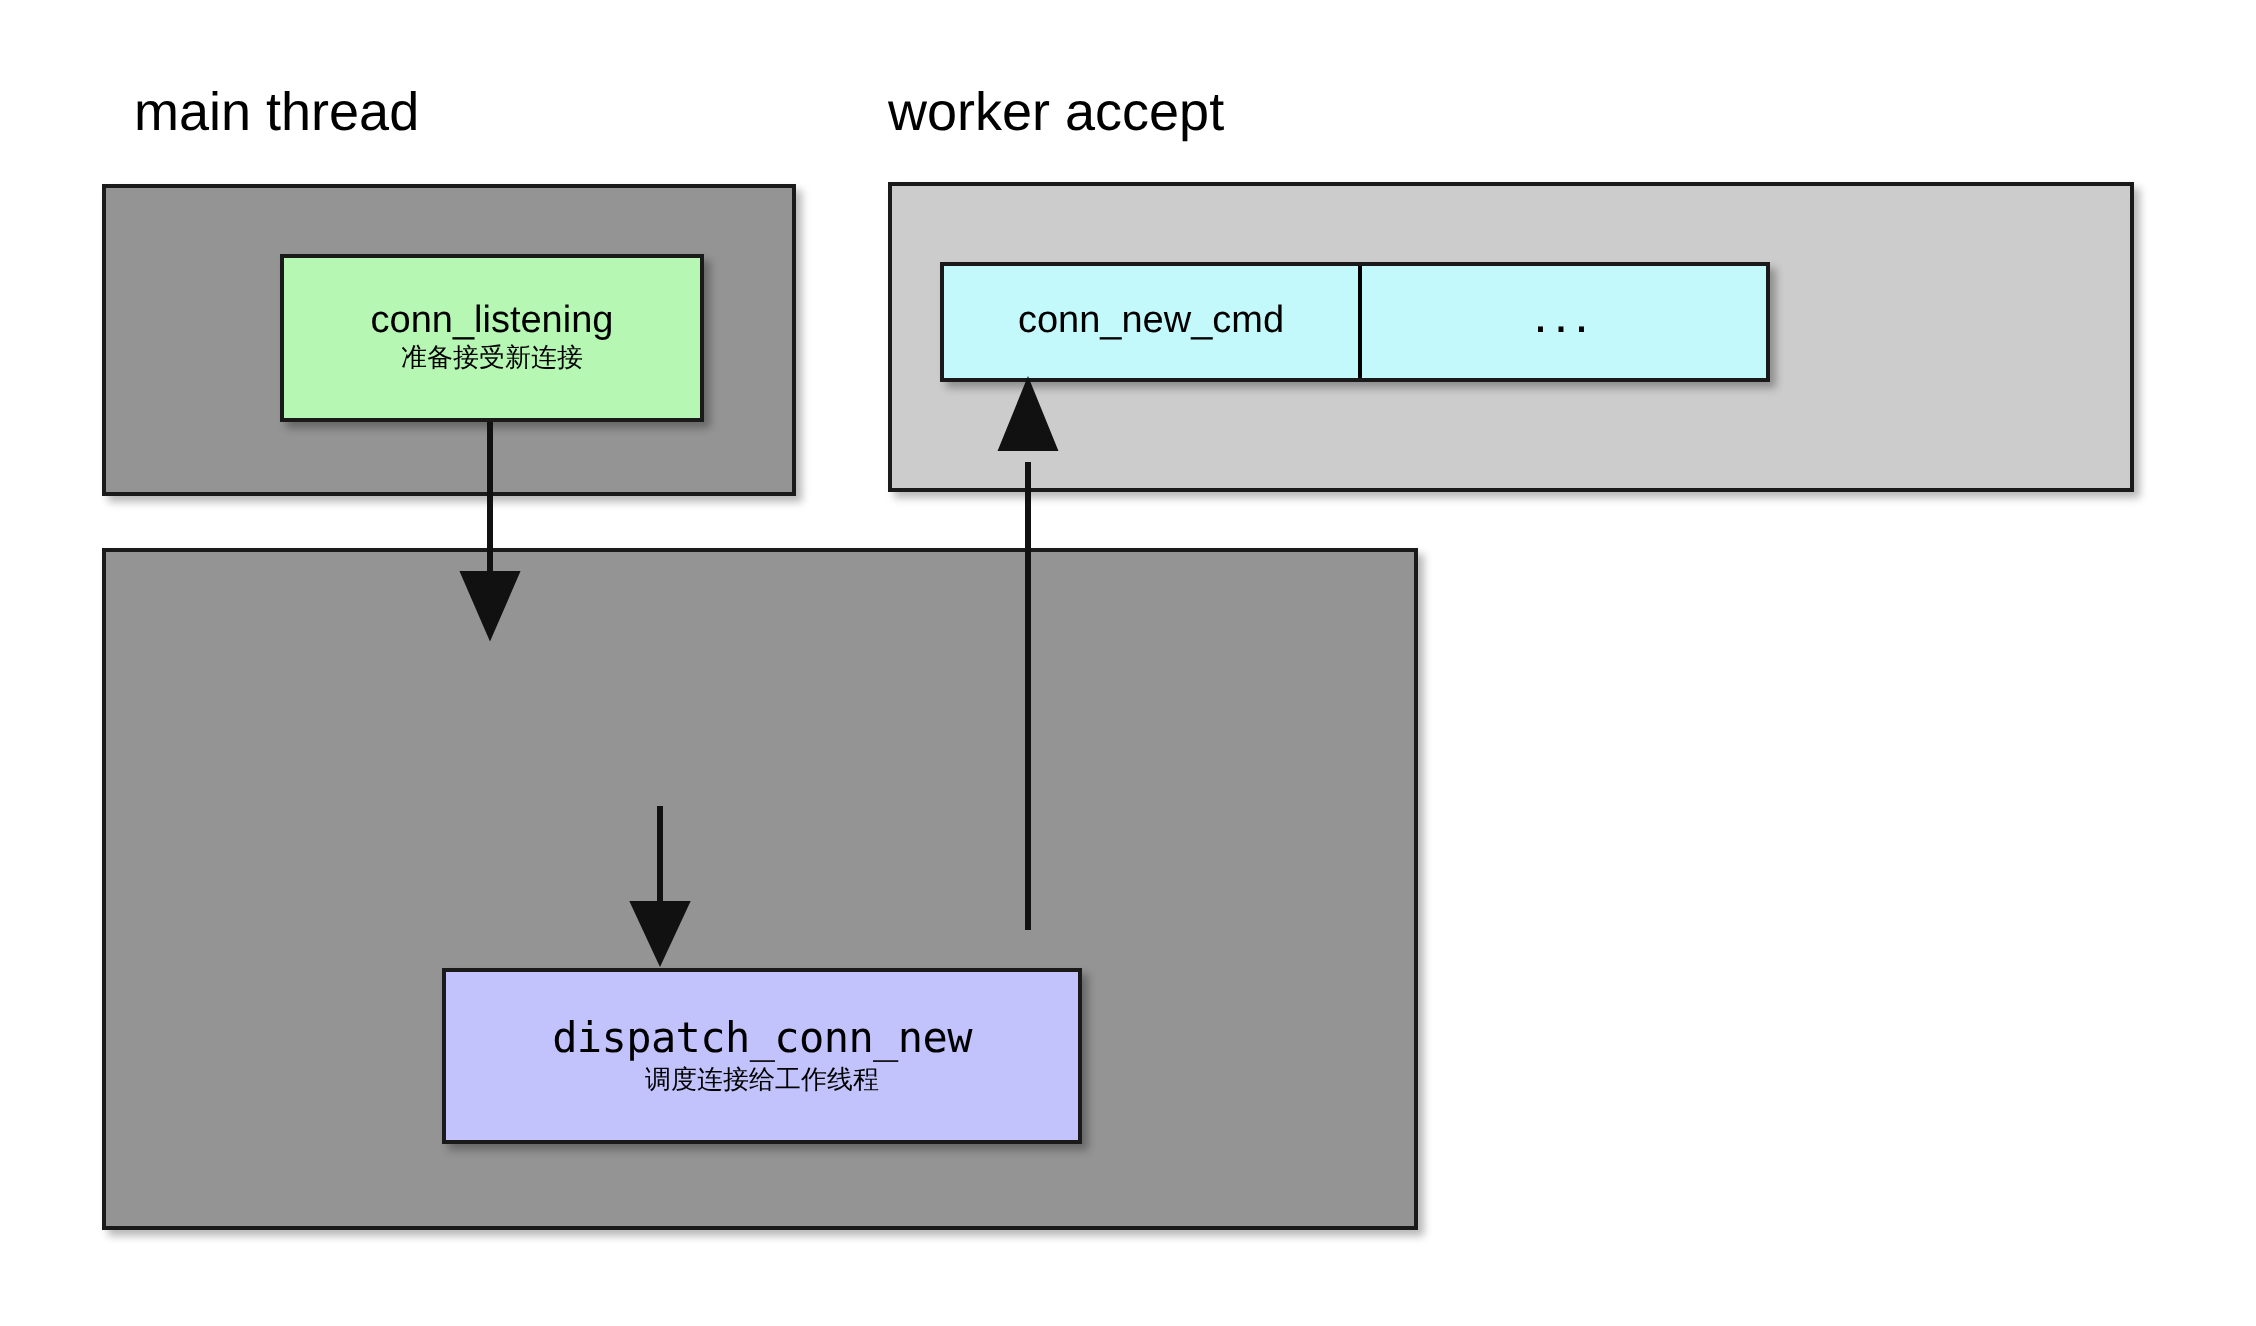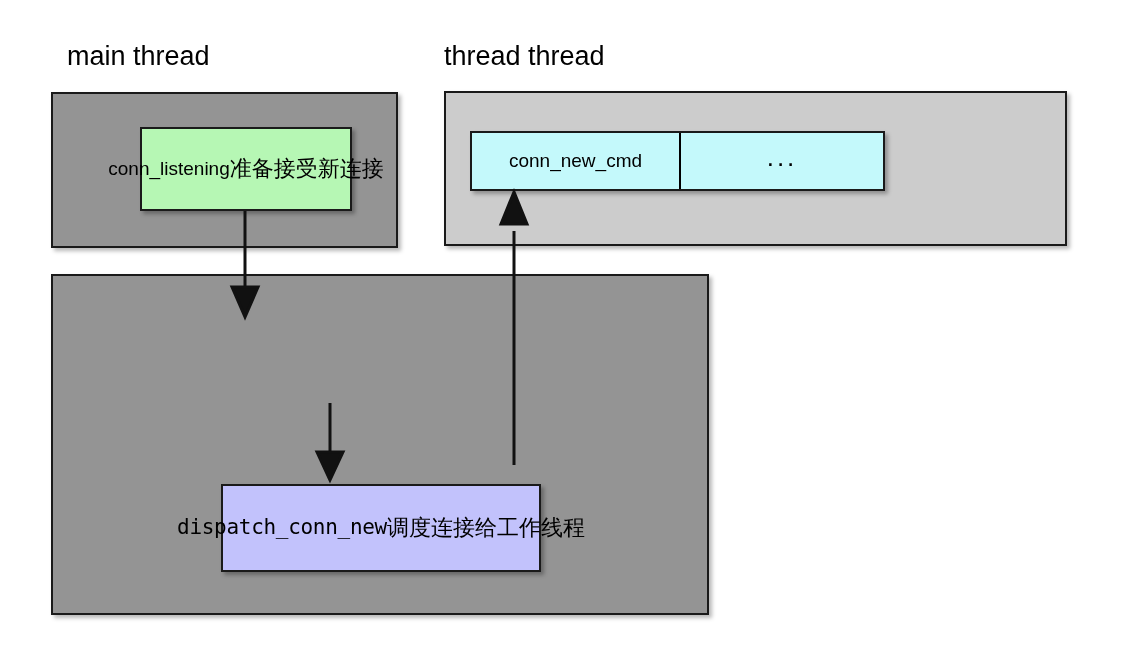--- a/index.html
+++ b/index.html
@@ -55,21 +55,21 @@
     left: 444px; top: 91px;
     width: 623px; height: 155px;
   }
 
   .node {
     position: absolute;
     border: 2px solid #1a1a1a;
     box-sizing: border-box;
     box-shadow: 3px 3px 4px rgba(0,0,0,0.30);
     display: flex;
-    flex-direction: row;
+    flex-direction: column;
     align-items: center;
     justify-content: center;
     color: #000000;
   }
   .node-green  { background: #b6f7b4; }
   .node-purple { background: #c2c2fc; }
 
   .label-code {
     font-family: "Liberation Sans", sans-serif;
     font-size: 19px;
@@ -77,22 +77,22 @@
     white-space: nowrap;
   }
   .label-mono {
     font-family: "DejaVu Sans Mono", monospace;
     font-size: 21px;
     line-height: 1.22;
     white-space: nowrap;
     letter-spacing: -0.3px;
   }
   .label-cn {
-    font-family: Liberation Serif, serif;
-    font-size: 22px;
+    font-family: Liberation Mono, monospace;
+    font-size: 13px;
     line-height: 1.25;
     white-space: nowrap;
   }
 
   #node-conn-listening {
     left: 140px; top: 127px;
     width: 212px; height: 84px;
   }
   #node-accept {
     left: 169px; top: 317px;
@@ -144,21 +144,21 @@
     overflow: visible;
   }
 </style>
 </head>
 <body>
 
 <div id="canvas">
 
   <div class="lane-title" id="title-main">main thread</div>
 
-  <div class="lane-title" id="title-worker">thread thread</div>
+  <div class="lane-title" id="title-worker">worker accept</div>
 
   <div class="panel panel-dark" id="panel-main-top"></div>
 
   <div class="panel panel-dark" id="panel-main-bottom"></div>
 
   <div class="panel panel-light" id="panel-worker"></div>
 
   <div class="node node-green" id="node-conn-listening">
     <div class="label-code">conn_listening</div>
     <div class="label-cn">准备接受新连接</div>

